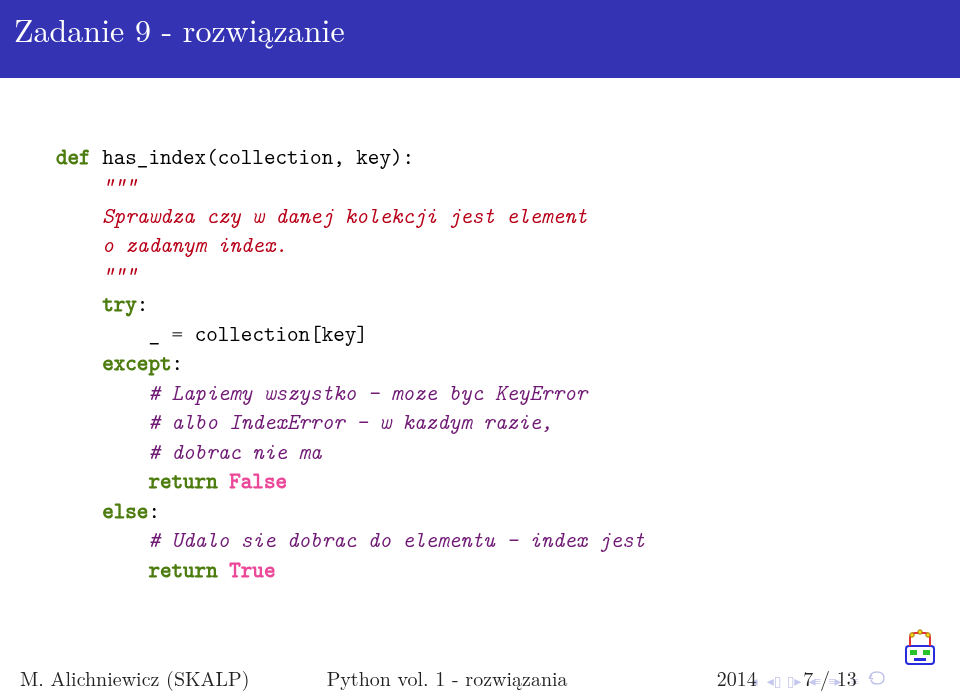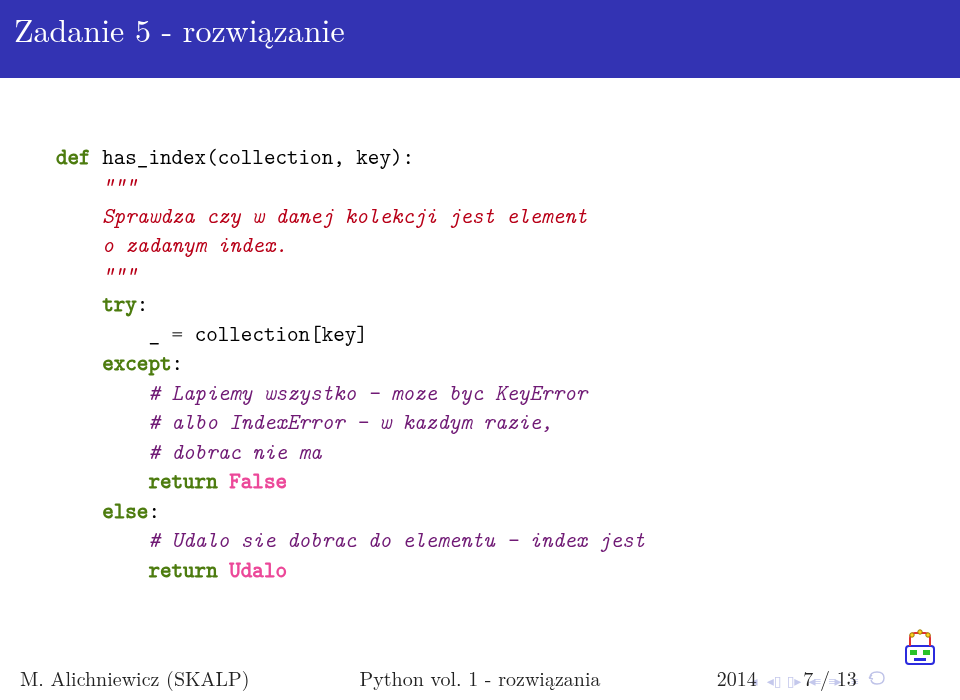--- a/index.html
+++ b/index.html
@@ -55,21 +55,21 @@
     align-items: center;
     justify-content: space-between;
     font-size: 20px;
     color: #222;
     padding: 0 20px;
     font-family: "Latin Modern Roman", "Computer Modern", Georgia, serif;
   }
   .footer .left, .footer .center, .footer .right {
     flex: 1;
   }
-  .footer .center { text-align: center; }
+  .footer .center { text-align: left; }
   .footer .right { text-align: center; }
 
   .navstrip {
     position: absolute;
     right: 72px;
     bottom: 10px;
     display: flex;
     gap: 4px;
     align-items: center;
     color: #bfc3e8;
@@ -87,39 +87,39 @@
   }
   .logo svg { width:40px; height:40px; }
 
 </style>
 </head>
 <body>
 
 <div class="slide">
 
   <div class="titlebar">
-    <h1>Zadanie 5 - rozwiązanie</h1>
+    <h1>Zadanie 9 - rozwiązanie</h1>
   </div>
 
   <div class="body">
 <pre class="code"><span class="kw">def</span><span> has_index(collection, key</span><span>):</span>
 <span class="str">    """</span>
 <span class="str">    Sprawdza czy w danej kolekcji jest element</span>
 <span class="str">    o zadanym index.</span>
 <span class="str">    """</span>
 <span class="kw">    try</span><span>:</span>
 <span>        _ </span><span class="op">=</span><span> collection[key]</span>
 <span class="kw">    except</span><span>:</span>
 <span class="cmt">        # Lapiemy wszystko - moze byc KeyError</span>
 <span class="cmt">        # albo IndexError - w kazdym razie,</span>
 <span class="cmt">        # dobrac nie ma</span>
 <span class="kw">        return</span><span class="bool"> False</span>
 <span class="kw">    else</span><span>:</span>
 <span class="cmt">        # Udalo sie dobrac do elementu - index jest</span>
-<span class="kw">        return</span><span class="bool"> Udalo</span></pre>
+<span class="kw">        return</span><span class="bool"> True</span></pre>
   </div>
 
   <div class="navstrip">
     <span class="navglyph">◂</span>
     <span class="navglyph">◂▯</span>
     <span class="navglyph">▯▸</span>
     <span class="navglyph lines">◂≡</span>
     <span class="navglyph lines">≡▸</span>
     <span class="navglyph lines">≡</span>
     <span>

